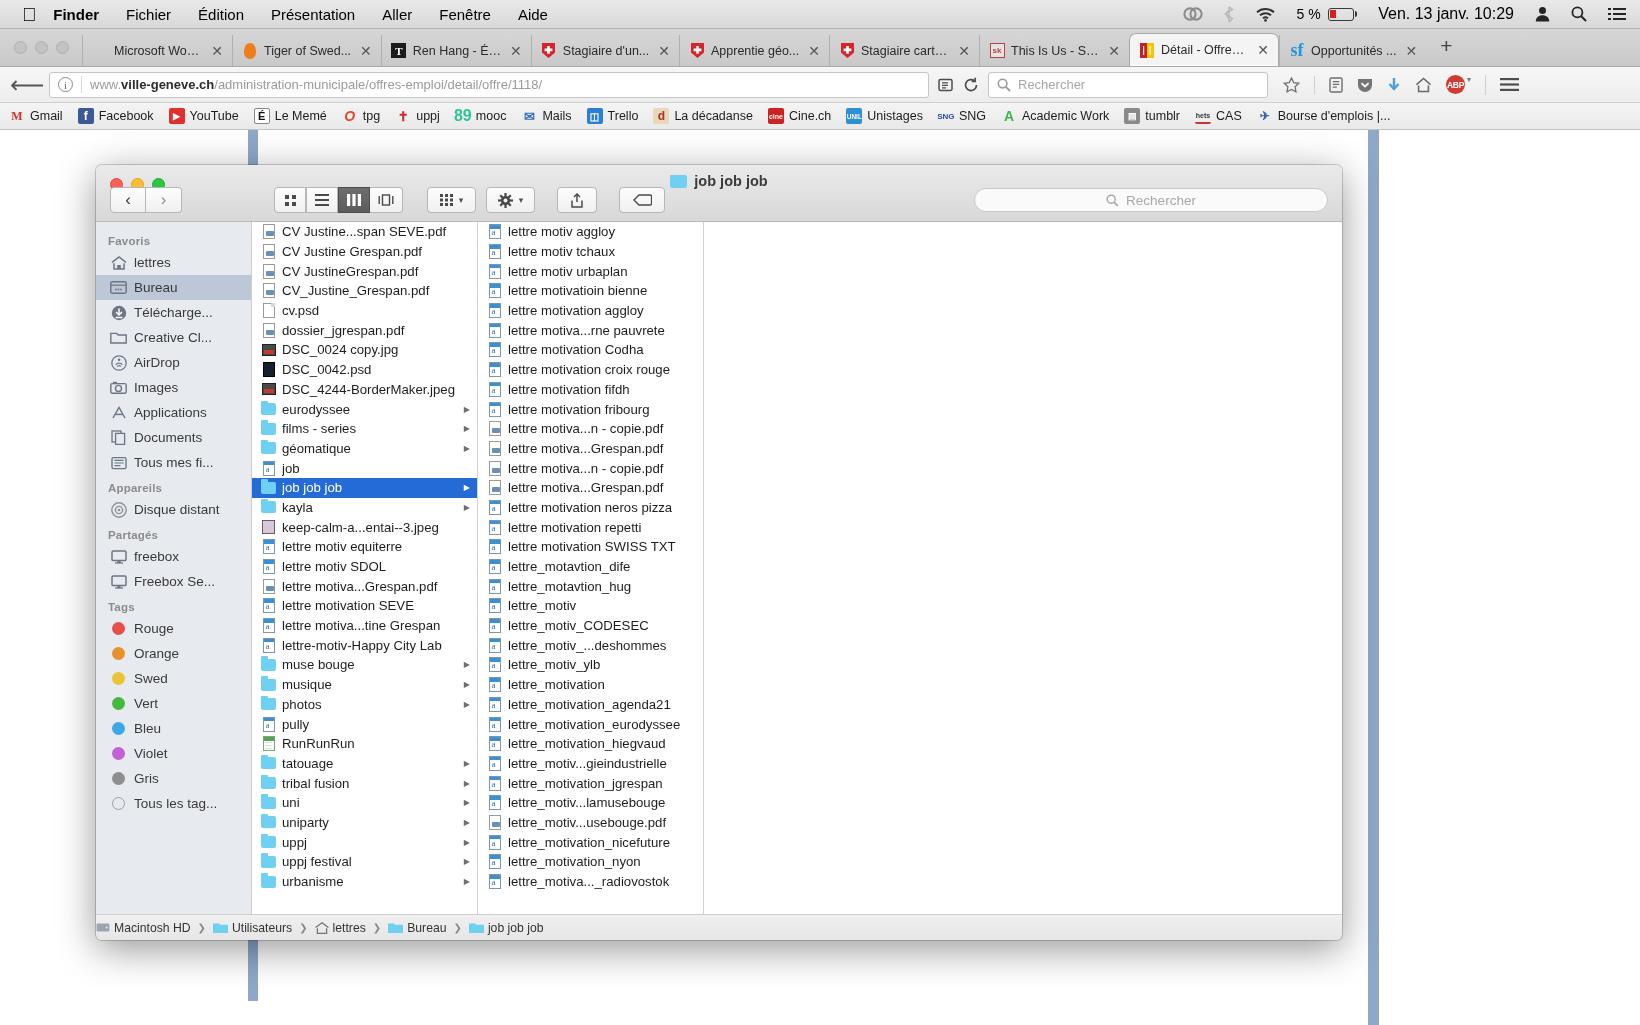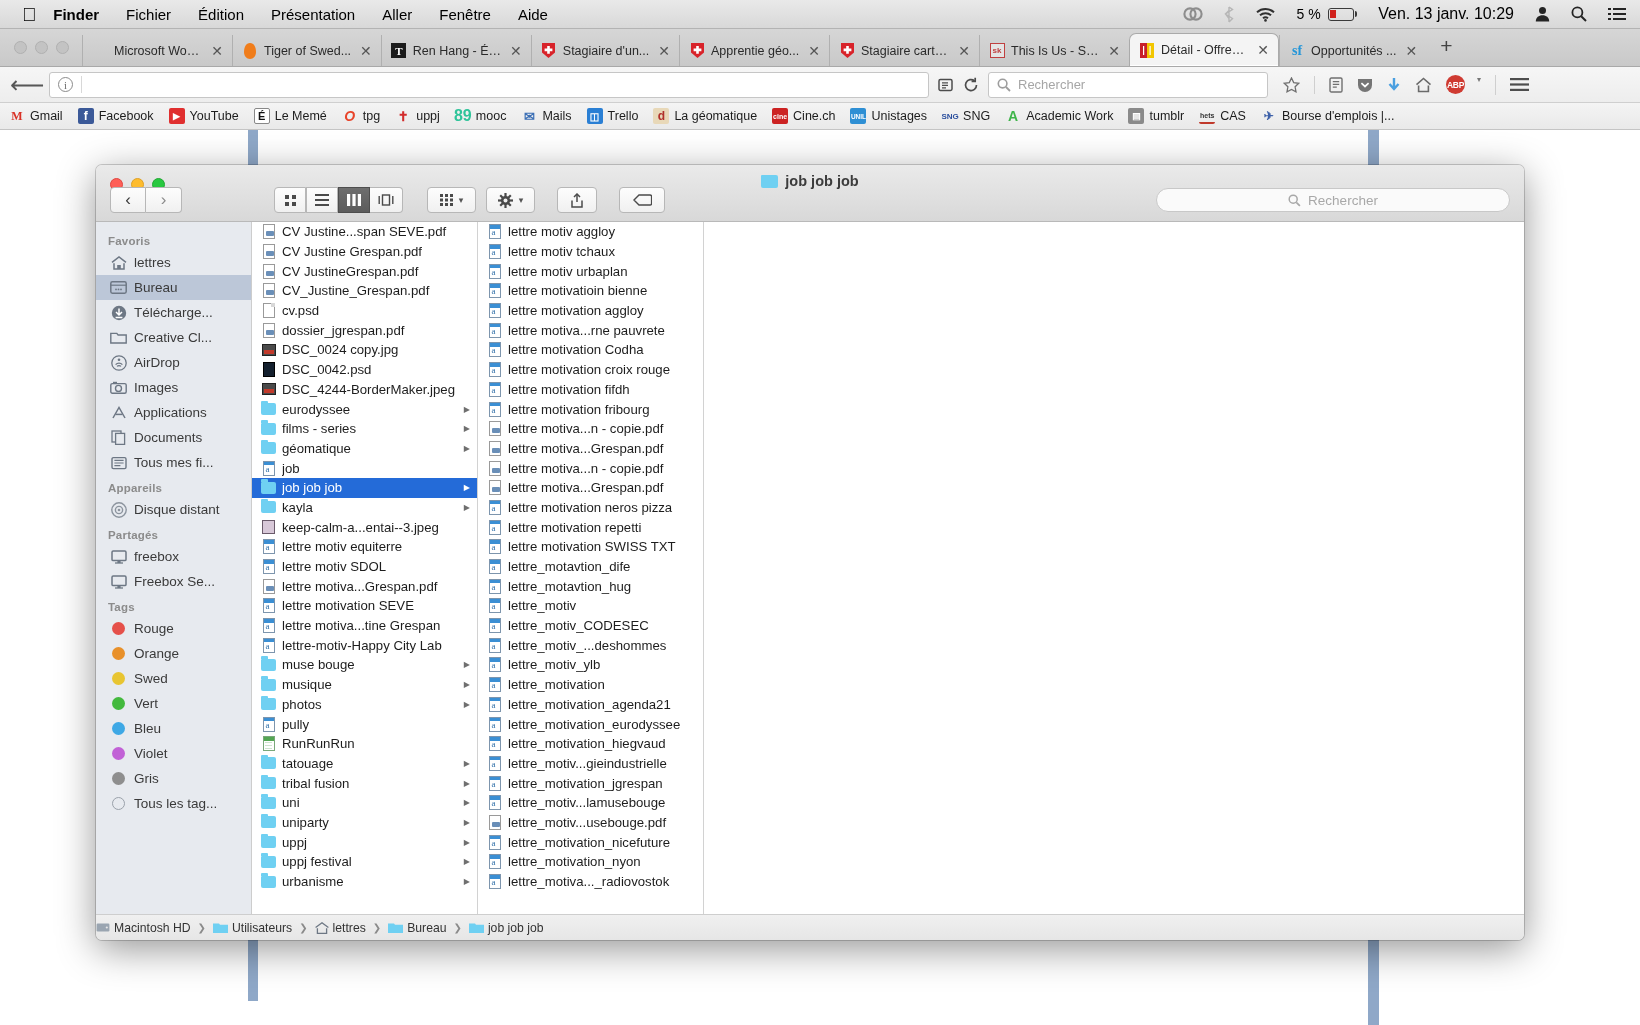--- a/index.html
+++ b/index.html
@@ -112,21 +112,21 @@
   
   #page { position: absolute; top: 101px; left: 0; width: 1640px; height: 895px; background: #fff; overflow: hidden; }
   #page .lcol { position: absolute; left: 258px; top: 0; width: 1110px; height: 895px; background: #fff; }
   #page .bluebar { position: absolute; top: 0; width: 11px; height: 895px; background: #8fa8c8; }
   #pagetext { position: absolute; left: 468px; top: 38px; width: 880px; font-size: 14.5px; color: #3b3b3b; line-height: 1.5; }
   #pagetext .faded { color: #7f7f7f; }
   #page .whiteblock { position: absolute; background: #fff; }
 
   
   #finder {
-    position: absolute; left: 96px; top: 165px; width: 1428px; height: 775px;
+    position: absolute; left: 96px; top: 165px; width: 1246px; height: 775px;
     background: #f2f2f2; border-radius: 6px;
     box-shadow: 0 9px 38px rgba(0,0,0,.42), 0 0 0 1px rgba(0,0,0,.18);
     overflow: hidden; display: flex; flex-direction: column;
   }
   #ftitlebar {
     height: 57px; background: linear-gradient(to bottom,#eaeaea,#d8d8d8);
     border-bottom: 1px solid #b9b9b9;
     display: flex; align-items: center; position: relative; flex: 0 0 57px;
   }
   #ftitlebar .lights { display: flex; gap: 8px; position: absolute; left: 14px; top: 13px; }
@@ -372,33 +372,34 @@
               <rect width="7" height="15" fill="#c8202a"></rect>
               <rect x="7" width="7" height="15" fill="#f2c600"></rect>
               <path d="M3 3h1.2v9H3zM9.5 3h1.2v9H9.5z" fill="#fff"></path>
             </svg>
         </span>
         <span class="tlabel">Détail - Offres ...</span>
         <span class="tclose">✕</span>
       </div>
       <div class="tab">
         <span class="favicon">
-          <span style="color:#2596d8;font-weight:bold;font-size:14px;font-family:'Liberation Serif',serif;">sf</span>
+          <span style="color:#2596d8;font-weight:bold;font-size:18px;font-family:'Liberation Serif',serif;">sf</span>
         </span>
         <span class="tlabel">Opportunités ...</span>
         <span class="tclose">✕</span>
       </div>
       <div id="newtab">+</div>
     </div>
 
     <div id="navbar">
       <span id="backbtn">⟵</span>
       <div id="urlbox">
         <span class="ibadge">i</span>
         <span class="sep"></span>
+        <span class="url">www.<b>ville-geneve.ch</b><span>/administration-municipale/offres-emploi/detail/offre/1118/</span></span>
       </div>
       <span class="navicon">
         <svg width="16" height="16" viewBox="0 0 16 16">
             <rect x="1" y="2.5" width="13" height="11" rx="1.4" fill="none" stroke="#4d4d4d" stroke-width="1.5"></rect>
             <path d="M4 5.8h6M4 8.3h6M4 10.8h4" stroke="#4d4d4d" stroke-width="1.2"></path>
           </svg>
       </span>
       <span class="navicon">
         <svg width="16" height="16" viewBox="0 0 16 16">
             <path d="M13.5 8a5.5 5.5 0 1 1-2-4.2" fill="none" stroke="#4d4d4d" stroke-width="1.7"></path>
@@ -434,21 +435,21 @@
         <span class="navicon">
           <svg width="14" height="16" viewBox="0 0 14 16">
               <path d="M7 1v9M2.5 7L7 12l4.5-5" fill="none" stroke="#4a9fe0" stroke-width="2.4"></path>
             </svg>
         </span>
         <span class="navicon">
           <svg width="17" height="16" viewBox="0 0 17 16">
               <path d="M1.5 7.6L8.5 1.5l7 6.1M3.6 8.6V14.5h9.8V8.6" fill="none" stroke="#6a6a6a" stroke-width="1.6"></path>
             </svg>
         </span>
-        <span style="display:flex;align-items:flex-start;gap:12px;">
+        <span style="display:flex;align-items:flex-start;gap:2px;">
           <span class="abp">ABP</span>
           <span style="font-size:8px;color:#777;">▾</span>
         </span>
         <span style="width:1px;height:20px;background:#cfcfcf;"></span>
         <span class="navicon">
           <svg width="19" height="15" viewBox="0 0 19 15">
               <g fill="#4d4d4d">
                 <rect y="1" width="19" height="2.2"></rect>
                 <rect y="6.4" width="19" height="2.2"></rect>
                 <rect y="11.8" width="19" height="2.2"></rect>
@@ -490,21 +491,21 @@
       <div class="bm">
           <span class="bmico" style="color:#3b6fb5;font-size:13px;">✉</span>
           <span>Mails</span>
         </div>
       <div class="bm">
           <span class="bmico" style="background:#2a7fd4;color:#fff;font-size:10px;">◫</span>
           <span>Trello</span>
         </div>
       <div class="bm">
           <span class="bmico" style="background:#e8d8b8;color:#b0302a;">d</span>
-          <span>La géomatique</span>
+          <span>La décadanse</span>
         </div>
       <div class="bm">
           <span class="bmico" style="background:#cc2222;color:#fff;font-size:7px;">cine</span>
           <span>Cine.ch</span>
         </div>
       <div class="bm">
           <span class="bmico" style="background:#2e8fd4;color:#fff;font-size:6.5px;">UNIL</span>
           <span>Unistages</span>
         </div>
       <div class="bm">

